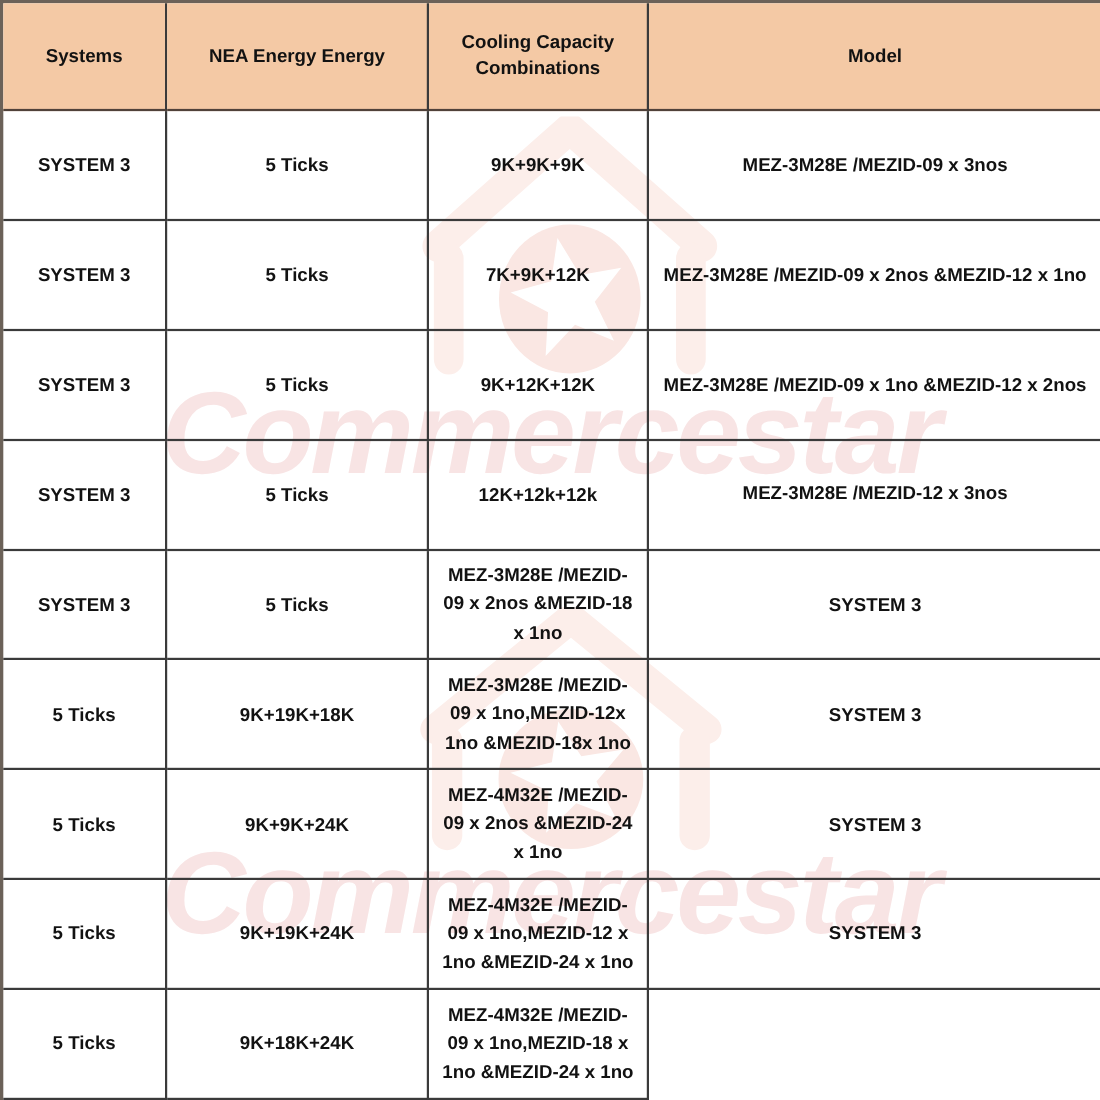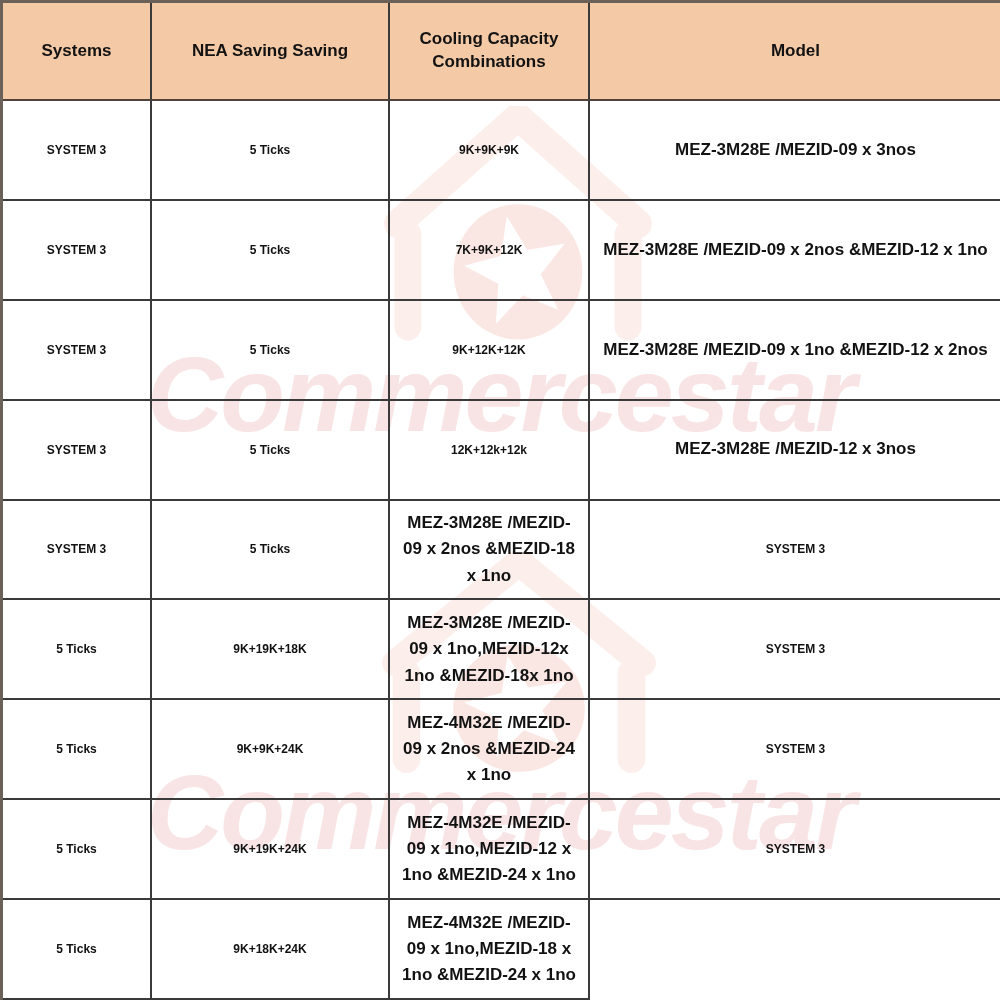--- a/index.html
+++ b/index.html
@@ -27,21 +27,21 @@
   .logo-1{left:383px;top:106px;width:270px;height:240px;}
   .logo-2{left:381px;top:552px;width:276px;height:226px;}
 
   
   .tbl{position:relative;z-index:1;display:grid;width:1000px;height:1000px;
     grid-template-columns:149px 238px 200px 413px;
     grid-template-rows:98px repeat(9, 1fr);
     border-style:solid;border-color:var(--outer);border-width:3px 0 0 3px;}
   .cell{display:flex;align-items:center;justify-content:center;text-align:center;
     border-right:2px solid var(--border);border-bottom:2px solid var(--border);
-    color:var(--ink);font-weight:700;font-size:12px;line-height:1.5;
+    color:var(--ink);font-weight:700;font-size:17px;line-height:1.5;
     background:transparent;padding:0 10px;}
   .hcell{background:var(--peach);border-bottom-color:var(--header-sep);font-size:17px;line-height:1.35;}
   .c-model{font-size:17px;line-height:1.55;}
 </style>
 </head>
 <body>
 
 <div class="stage">
 
   <div class="watermark-layer">
@@ -58,21 +58,21 @@
       <path d="M236,118 L236,202" fill="none" stroke="#fceeea" stroke-width="26" stroke-linecap="round"></path>
       <circle cx="130" cy="152" r="62" fill="#fae7e3"></circle>
       <polygon transform="rotate(-12 130 152)" fill="#ffffff" points="130,100 142.9,134.2 179.5,135.9 150.9,158.8 160.6,194.1 130,174 99.4,194.1 109.1,158.8 80.5,135.9 117.1,134.2"></polygon>
     </svg>
     <div class="wm-text wm-text-1">Commercestar</div>
     <div class="wm-text wm-text-2">Commercestar</div>
   </div>
 
   <div class="tbl">
     <div class="cell hcell">Systems</div>
-    <div class="cell hcell">NEA Saving Saving</div>
+    <div class="cell hcell">NEA Energy Energy</div>
     <div class="cell hcell">Cooling Capacity Combinations</div>
     <div class="cell hcell">Model</div>
 
     <div class="cell c-system">SYSTEM 3</div>
     <div class="cell c-saving">5 Ticks</div>
     <div class="cell c-combo">9K+9K+9K</div>
     <div class="cell c-model">MEZ-3M28E /MEZID-09 x 3nos</div>
 
     <div class="cell c-system">SYSTEM 3</div>
     <div class="cell c-saving">5 Ticks</div>

